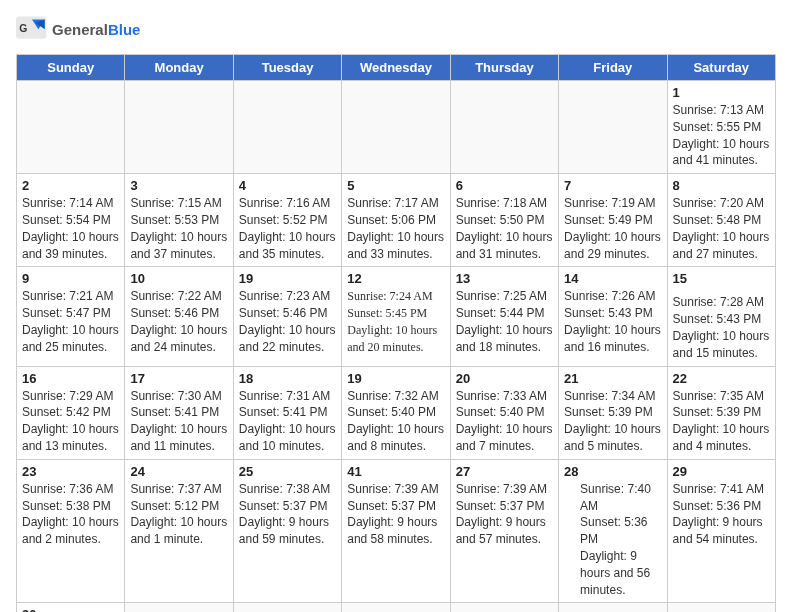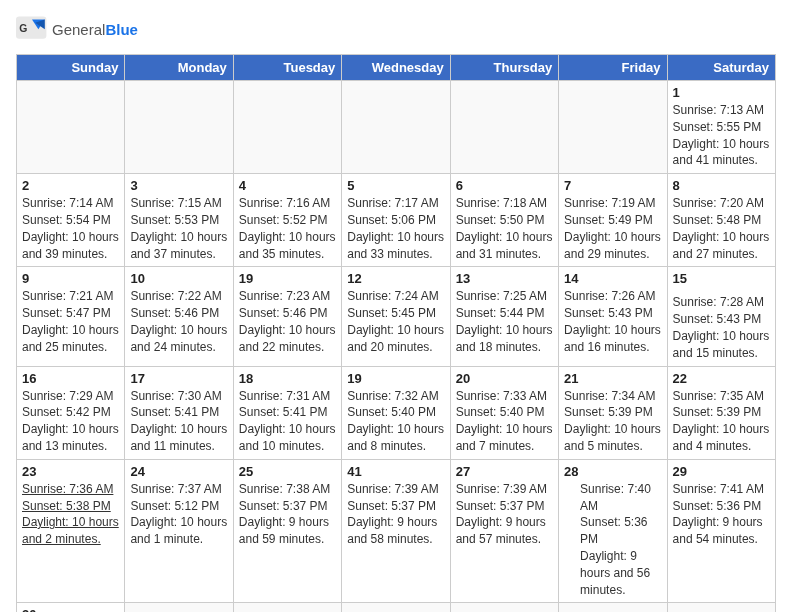--- a/index.html
+++ b/index.html
@@ -38,21 +38,21 @@
       color: #444;
     }
     .calendar {
       width: 100%;
       border-collapse: collapse;
       border: 1px solid #ccc;
     }
     .calendar th {
       background-color: #3a6bc4;
       color: #fff;
-      text-align: right;
+      text-align: center;
       padding: 5px 6px;
       font-size: 13px;
       border: 1px solid #ccc;
     }
     .calendar td {
       vertical-align: top;
       border: 1px solid #ccc;
       padding: 4px 5px;
       font-size: 10.5px;
       color: #333;
@@ -81,21 +81,21 @@
 <div class="header-area">
   <div class="logo">
     <svg class="logo-icon" viewBox="0 0 40 34" xmlns="http://www.w3.org/2000/svg">
       <rect x="0" y="0" width="38" height="28" rx="4" fill="#e8e8e8"></rect>
       <text x="4" y="20" font-size="13" font-family="Arial" fill="#333" font-weight="bold">G</text>
       <polygon points="20,4 36,4 28,16" fill="#1a73e8"></polygon>
       <polygon points="24,8 36,4 36,16" fill="#1557b0"></polygon>
     </svg>
     <div>
       <div style="font-size:15px; color:#333; line-height:1.1;">
-        <span style="color:#555; font-weight:normal;">General</span><span style="color:#1a73e8; font-weight:bold;">Blue</span>
+        <span style="color:#555; font-weight:bold;">General</span><span style="color:#1a73e8; font-weight:bold;">Blue</span>
       </div>
     </div>
   </div>
   <div class="title-area">
     <div class="month-title"></div>
     <div class="location-title"></div>
   </div>
 </div>
 
 <table class="calendar">
@@ -183,21 +183,21 @@
 Daylight: 10 hours and 24 minutes.</div>
         </td>
         <td>
           <span class="day-num">19</span>
           <div class="day-info" style="white-space: pre-line;">Sunrise: 7:23 AM
 Sunset: 5:46 PM
 Daylight: 10 hours and 22 minutes.</div>
         </td>
         <td>
           <span class="day-num">12</span>
-          <div class="day-info" style="white-space: pre-line;">Sunrise: 7:24 AM
+          <div class="day-info" style="white-space: pre-line; font-family: Liberation Serif, serif;">Sunrise: 7:24 AM
 Sunset: 5:45 PM
 Daylight: 10 hours and 20 minutes.</div>
         </td>
         <td>
           <span class="day-num">13</span>
           <div class="day-info" style="white-space: pre-line;">Sunrise: 7:25 AM
 Sunset: 5:44 PM
 Daylight: 10 hours and 18 minutes.</div>
         </td>
         <td>
@@ -253,21 +253,21 @@
         <td>
           <span class="day-num">22</span>
           <div class="day-info" style="white-space: pre-line;">Sunrise: 7:35 AM
 Sunset: 5:39 PM
 Daylight: 10 hours and 4 minutes.</div>
         </td>
       </tr>
       <tr>
         <td>
           <span class="day-num">23</span>
-          <div class="day-info" style="white-space: pre-line; text-decoration: underline;">Sunrise: 7:36 AM
+          <div class="day-info" style="white-space: pre-line;">Sunrise: 7:36 AM
 Sunset: 5:38 PM
 Daylight: 10 hours and 2 minutes.</div>
         </td>
         <td>
           <span class="day-num">24</span>
           <div class="day-info" style="white-space: pre-line;">Sunrise: 7:37 AM
 Sunset: 5:12 PM
 Daylight: 10 hours and 1 minute.</div>
         </td>
         <td>

